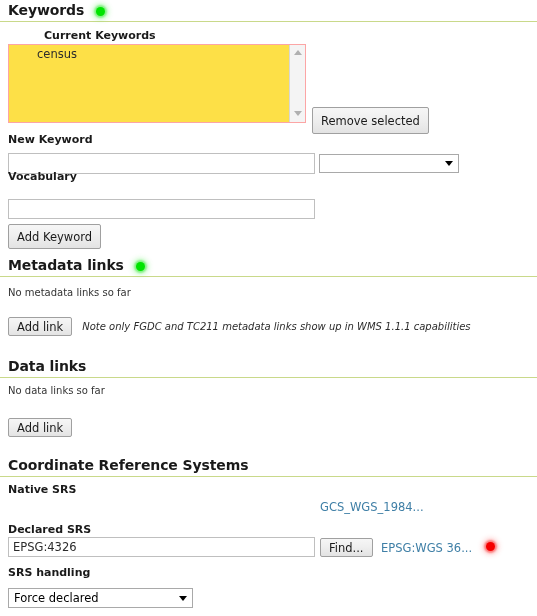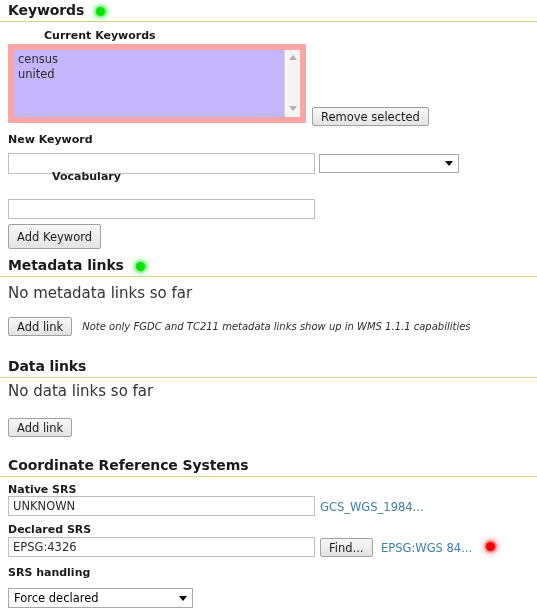--- a/index.html
+++ b/index.html
@@ -68,33 +68,34 @@
     font-family: "DejaVu Sans", "Liberation Sans", sans-serif;
     font-size: 11px;
     font-weight: bold;
     color: #1a1a1a;
     padding-left: 8px;
     line-height: 14px;
   }
 
   .static-text {
     font-family: "DejaVu Sans", "Liberation Sans", sans-serif;
-    font-size: 15px;
+    font-size: 10px;
     color: #333333;
     padding-left: 8px;
     line-height: 14px;
   }
 
   
   .listbox {
     box-sizing: border-box;
-    border: 6px solid #fca5a5;
-    background: #c4b5fd;
+    border: 1px solid #fca5a5;
+    background: #fde047;
     position: relative;
     overflow: hidden;
+    padding-left: 24px;
   }
   .listbox .items {
     padding: 2px 0 0 3px;
   }
   .listbox .item {
     font-family: "DejaVu Sans", "Liberation Sans", sans-serif;
     font-size: 11.5px;
     color: #2b2b2b;
     line-height: 15px;
     white-space: nowrap;
@@ -208,44 +209,43 @@
   <div class="section-header abs" style="left:0; top:2px; width:533px;">
     <span class="section-title">Keywords</span>
     <span class="status-dot green"></span>
   </div>
 
   <div class="field-label abs" style="left:0; top:29px;margin-left:36px;">Current Keywords</div>
 
   <div class="listbox abs" style="left:8px; top:44px; width:298px; height:79px;">
     <div class="items">
       <div class="item">census</div>
-      <div class="item">united</div>
     </div>
     <div class="vscroll">
       <div class="arrow up">
           <i></i>
         </div>
       <div class="arrow down">
           <i></i>
         </div>
     </div>
   </div>
 
-  <div class="btn abs" style="left:312px; top:107px; height:19px;">Remove selected</div>
+  <div class="btn abs" style="left:312px; top:107px; height:27px;">Remove selected</div>
 
   <div class="field-label abs" style="left:0; top:133px;">New Keyword</div>
 
   <input class="txtinput abs" type="text" style="left: 8px; top: 153px; width: 307px; height: 21px;" value="">
 
   <div class="selectbox abs" style="left:319px; top:154px; width:140px; height:19px;">
     <span></span>
     <span class="caret"></span>
   </div>
 
-  <div class="field-label abs" style="left:0; top:170px;margin-left:44px;">Vocabulary</div>
+  <div class="field-label abs" style="left:0; top:170px;">Vocabulary</div>
 
   <input class="txtinput abs" type="text" style="left: 8px; top: 199px; width: 307px; height: 20px;" value="">
 
   <div class="btn abs" style="left:8px; top:224px; height:25px;">Add Keyword</div>
 
   <div class="section-header abs" style="left:0; top:257px; width:533px;">
     <span class="section-title">Metadata links</span>
     <span class="status-dot green"></span>
   </div>
 
@@ -263,31 +263,30 @@
   <div class="static-text abs" style="left:0; top:384px;">No data links so far</div>
 
   <div class="btn abs" style="left:8px; top:418px; height:19px;">Add link</div>
 
   <div class="section-header abs" style="left:0; top:457px; width:533px;">
     <span class="section-title">Coordinate Reference Systems</span>
   </div>
 
   <div class="field-label abs" style="left:0; top:483px;">Native SRS</div>
 
-  <input class="txtinput abs" type="text" style="left: 8px; top: 496px; width: 307px; height: 20px;" value="UNKNOWN">
 
   <a class="srslink abs" style="left:320px; top:500px;">GCS_WGS_1984...</a>
 
   <div class="field-label abs" style="left:0; top:523px;">Declared SRS</div>
 
   <input class="txtinput abs" type="text" style="left: 8px; top: 537px; width: 307px; height: 20px;" value="EPSG:4326">
 
   <div class="btn abs" style="left:320px; top:538px; height:19px;">Find...</div>
 
-  <a class="srslink abs" style="left:381px; top:541px;">EPSG:WGS 84...</a>
+  <a class="srslink abs" style="left:381px; top:541px;">EPSG:WGS 36...</a>
 
   <span class="status-dot red abs" style="left:486px; top:542px; margin:0;"></span>
 
   <div class="field-label abs" style="left:0; top:566px;">SRS handling</div>
 
   <div class="selectbox abs" style="left:8px; top:588px; width:185px; height:20px;">
     <span>Force declared</span>
     <span class="caret"></span>
   </div>
 

